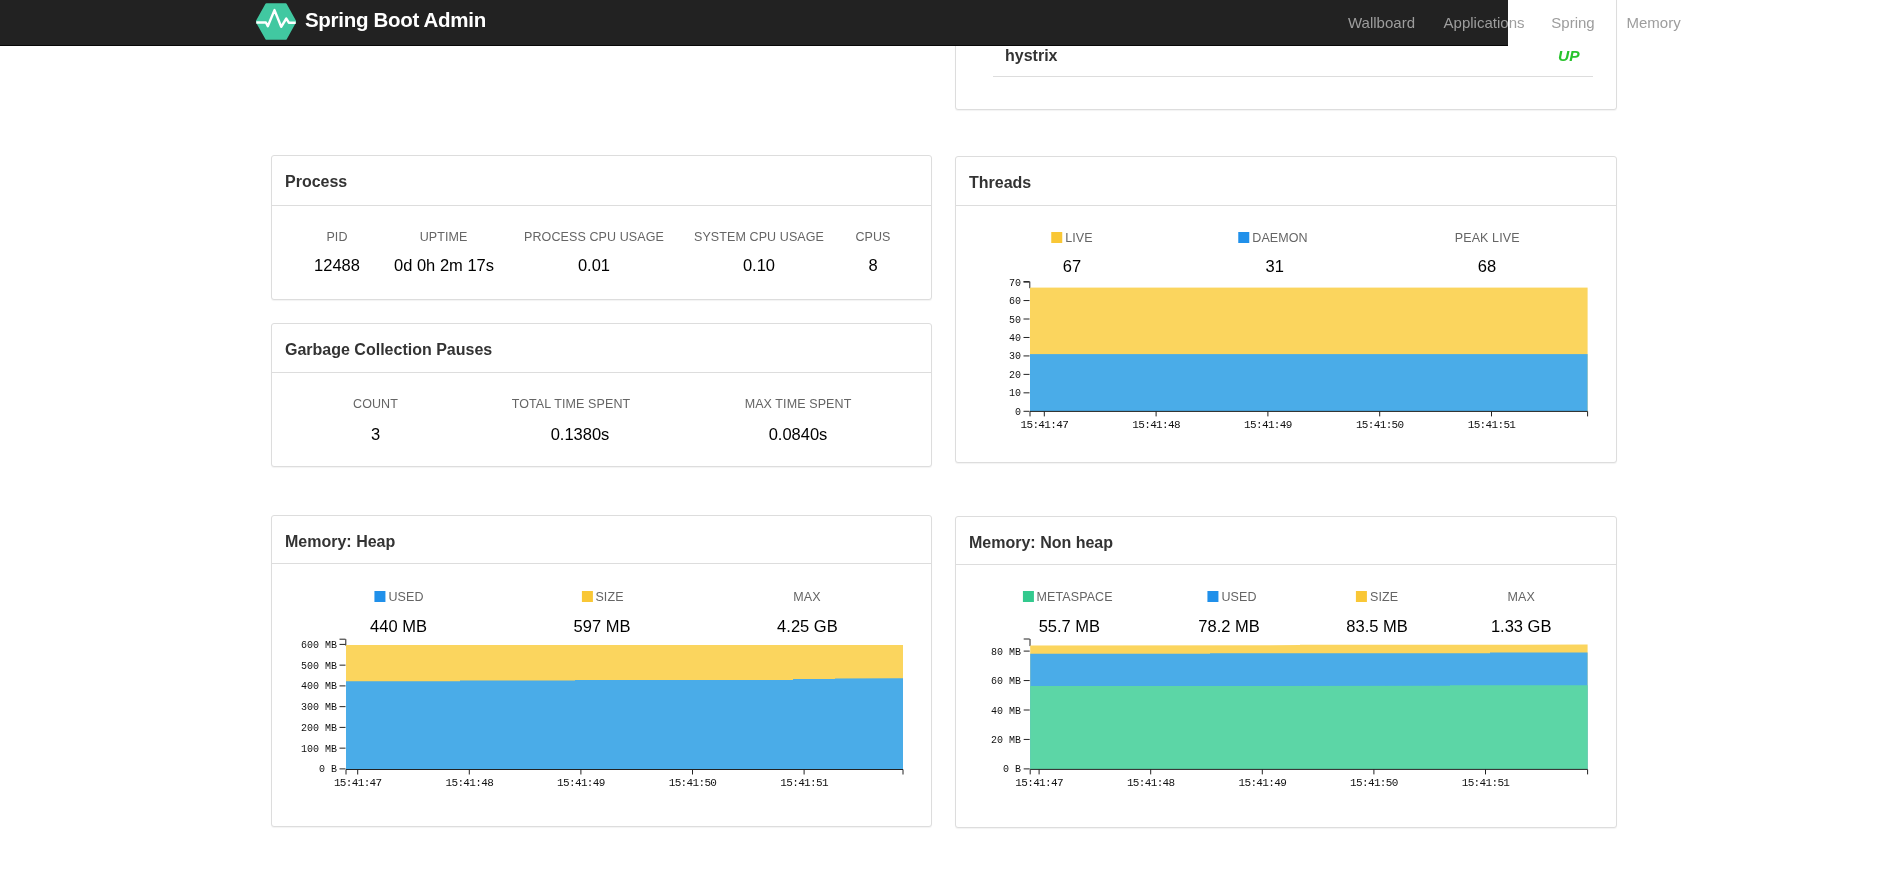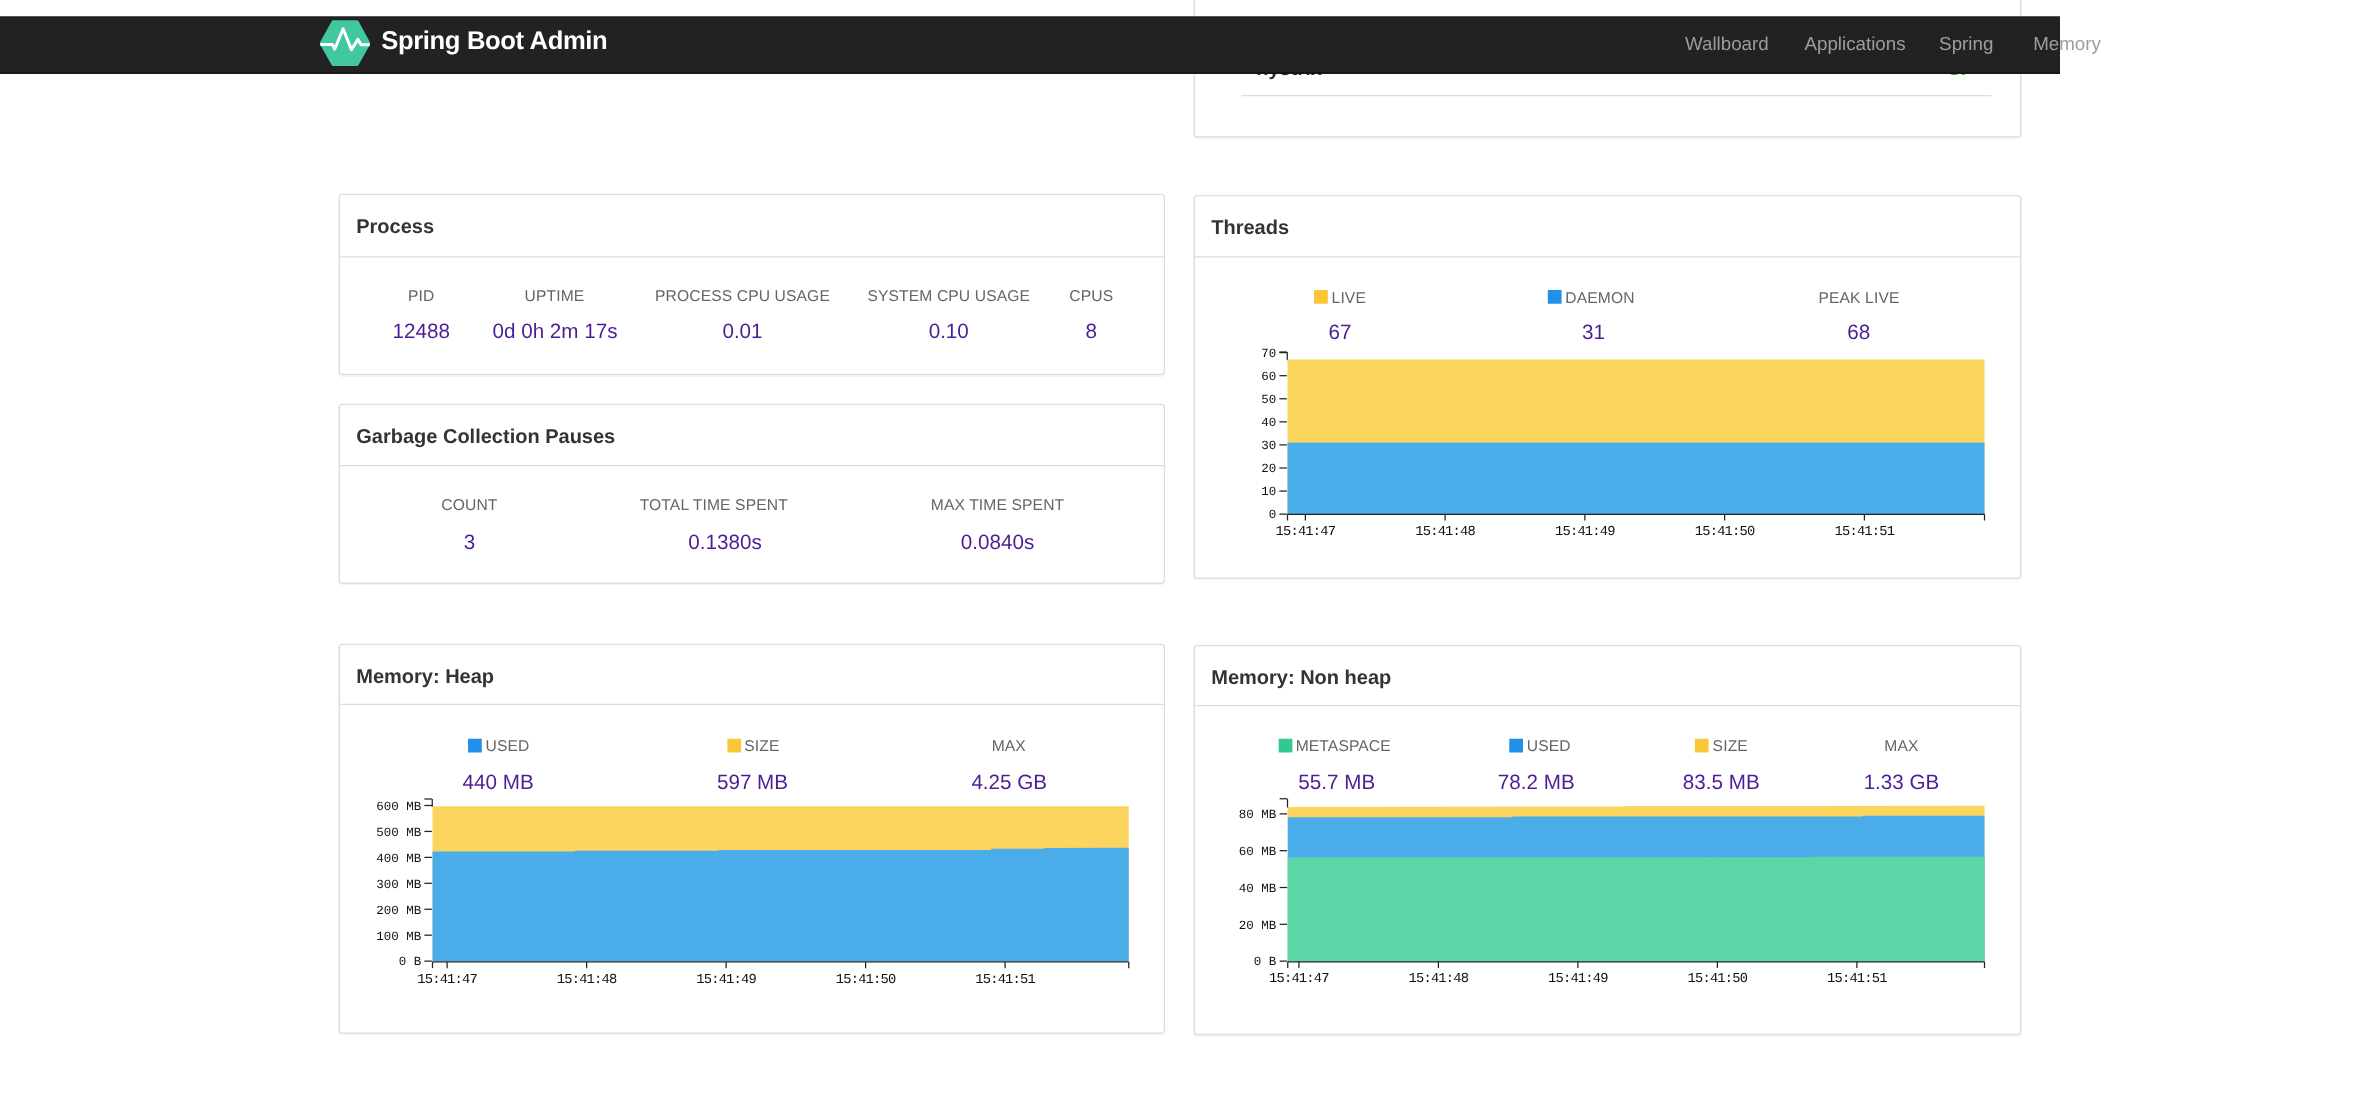--- a/index.html
+++ b/index.html
@@ -5,24 +5,24 @@
   html,body{margin:0;padding:0;background:#fff;}
   body{width:1890px;height:892px;position:relative;overflow:hidden;
        font-family:"Liberation Sans",sans-serif;}
   .panel{position:absolute;border:1px solid #ddd;border-radius:3px;background:#fff;
          box-shadow:0 1px 1px rgba(0,0,0,.05);box-sizing:border-box;}
   .phead{position:absolute;left:0;right:0;top:0;height:48.7px;border-bottom:1px solid #ddd;}
   .ptitle{position:absolute;left:13px;top:16px;line-height:20px;font-weight:bold;
           font-size:16px;color:#333;white-space:nowrap;}
   .lbl{position:absolute;font-size:12.5px;color:#656565;letter-spacing:0.1px;line-height:16px;
        transform:translateX(-50%);white-space:nowrap;}
-  .val{position:absolute;font-size:16.5px;color:#4c1d95;line-height:20px;
+  .val{position:absolute;font-size:16.5px;color:#000000;line-height:20px;
        transform:translateX(-50%);white-space:nowrap;}
   .sw{display:inline-block;width:11px;height:11px;margin-right:3px;vertical-align:-1px;}
-  #nav{position:absolute;left:0;top:13px;width:1648px;height:45px;background:#222;
+  #nav{position:absolute;left:0;top:0;width:1508px;height:45px;background:#222;
        border-bottom:1px solid #080808;z-index:10;}
   #nav .brand{position:absolute;left:305px;top:9.3px;font-size:20.5px;line-height:22px;letter-spacing:-0.3px;
        font-weight:bold;color:#fff;white-space:nowrap;}
   #nav .lnk{position:absolute;top:0;line-height:45px;font-size:15px;color:#9d9d9d;
        white-space:nowrap;margin-left:48px;}
   #chartlayer{position:absolute;left:0;top:0;z-index:5;}
   .mono{font-family:"Liberation Mono",monospace;}
 </style>
 </head>
 <body>

